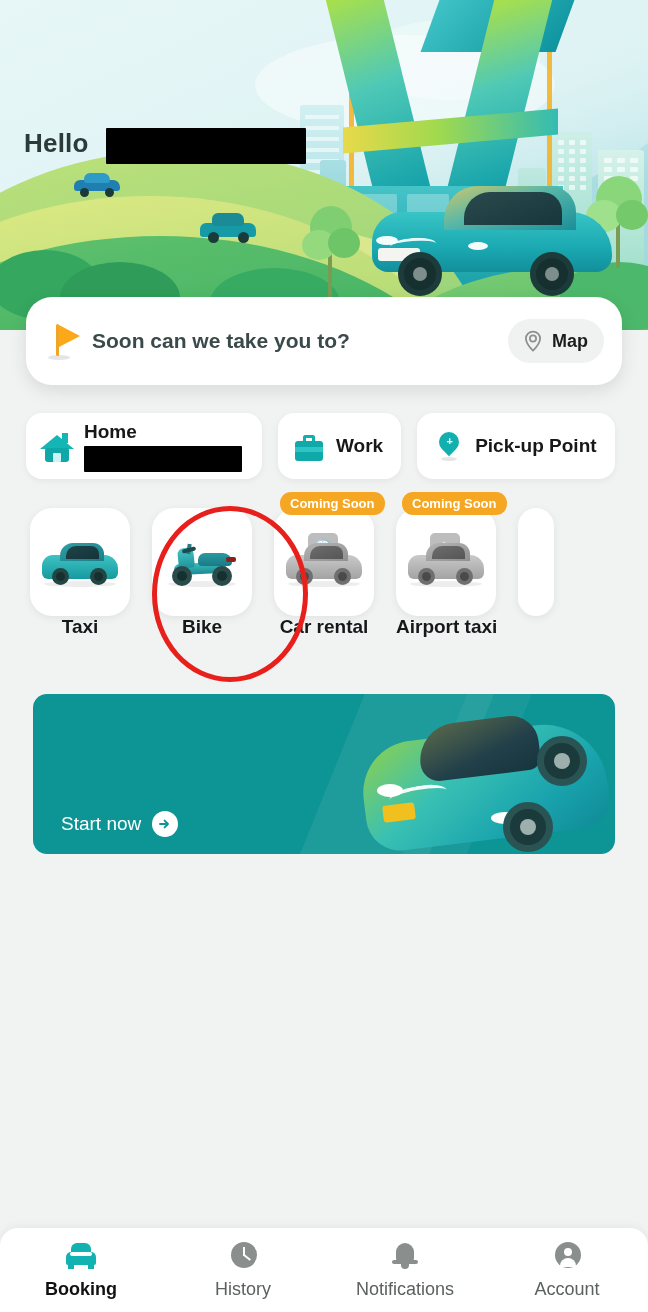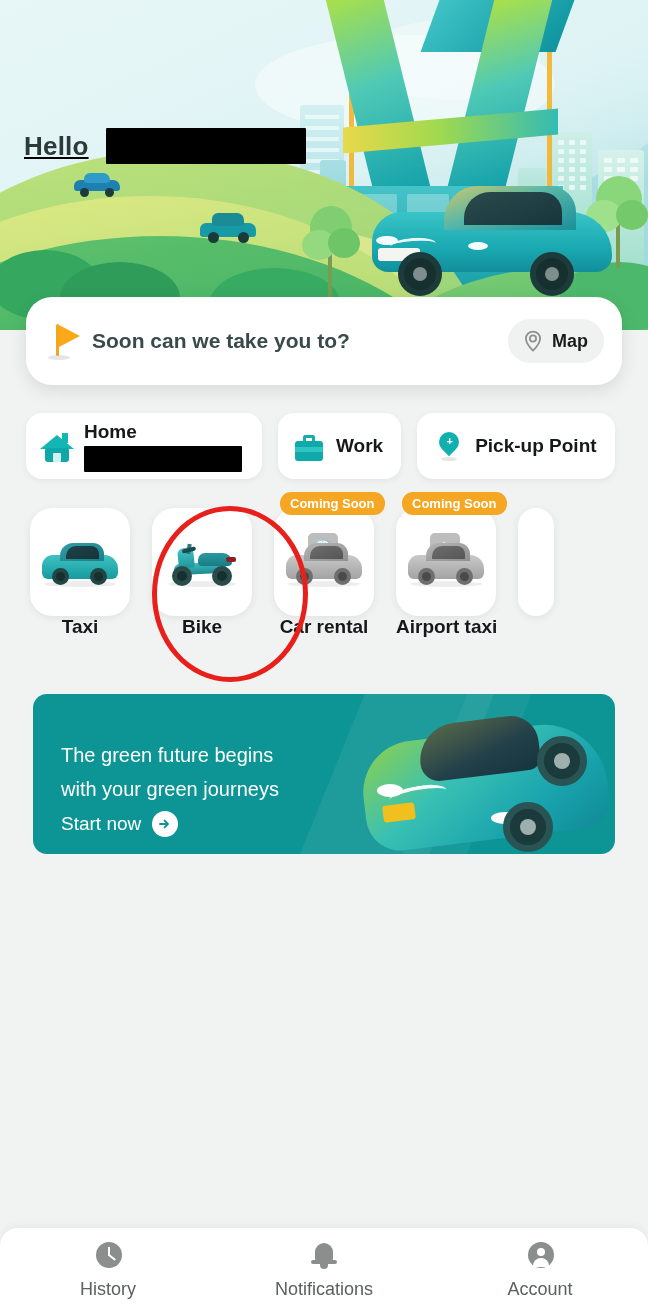--- a/index.html
+++ b/index.html
@@ -130,21 +130,21 @@
   }
   .bc-vmark {
     position:absolute; left:18px; top:52px; width:46px; height:14px;
     border-top:3px solid rgba(255,255,255,.9);
     border-radius:50%; transform:rotate(-4deg);
   }
 
   
   .greeting {
     position:absolute; left:24px; top:128px;
-    display:flex; align-items:center; gap:16px; z-index:6;text-decoration:underline;
+    display:flex; gap:16px; z-index:6;
   }
   .greeting .hello {
     font-size:26px; font-weight:bold; color:#2c3a3a; letter-spacing:.2px;
   }
   .redact-name {
     display:inline-block; width:200px; height:36px;
     background:#000; border-radius:1px; margin-left:1px;
   }
 
   
@@ -774,37 +774,43 @@
     <div class="bnc-body"></div>
     <div class="bnc-glass"></div>
     <div class="bnc-v"></div>
     <div class="bnc-hl" style="left:36px;top:86px;width:26px;height:13px;"></div>
     <div class="bnc-hl" style="left:150px;top:114px;width:28px;height:12px;"></div>
     <div class="bnc-plate"></div>
     <div class="bnc-wheel" style="left:196px;top:38px;"></div>
     <div class="bnc-wheel" style="left:162px;top:104px;"></div>
   </div>
 
-  <div class="banner-title">
-    <div>The green future begins</div>
-    <div>with your green journeys</div>
-  </div>
 
   <div class="start-row">
     <span class="start-label">Start now</span>
     <span class="arrow-circle">
       <svg width="16" height="16" viewBox="0 0 16 16">
         <path d="M3 8h8M7.6 4.6L11 8l-3.4 3.4" fill="none" stroke="#0D9494" stroke-width="1.9" stroke-linecap="round" stroke-linejoin="round"></path>
       </svg>
     </span>
   </div>
 </div>
 
 <div class="bottom-nav">
 
+  <div class="nav-item active">
+    <span class="nav-icon ic-car">
+      <span class="top"></span>
+        <span class="bot"></span>
+        <span class="win"></span>
+      <span class="leg-l"></span>
+        <span class="leg-r"></span>
+    </span>
+    <span class="nav-label">Booking</span>
+  </div>
 
   <div class="nav-item">
     <span class="nav-icon">
       <span class="ic-clock">
           <span class="hand-v"></span>
           <span class="hand-h"></span>
         </span>
     </span>
     <span class="nav-label">History</span>
   </div>

